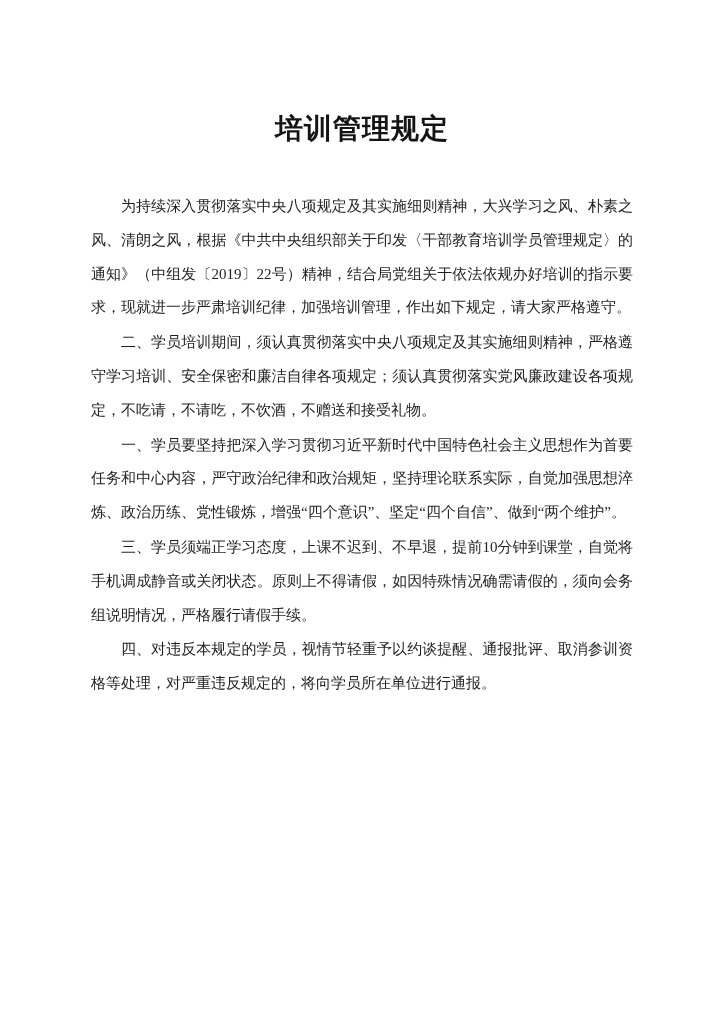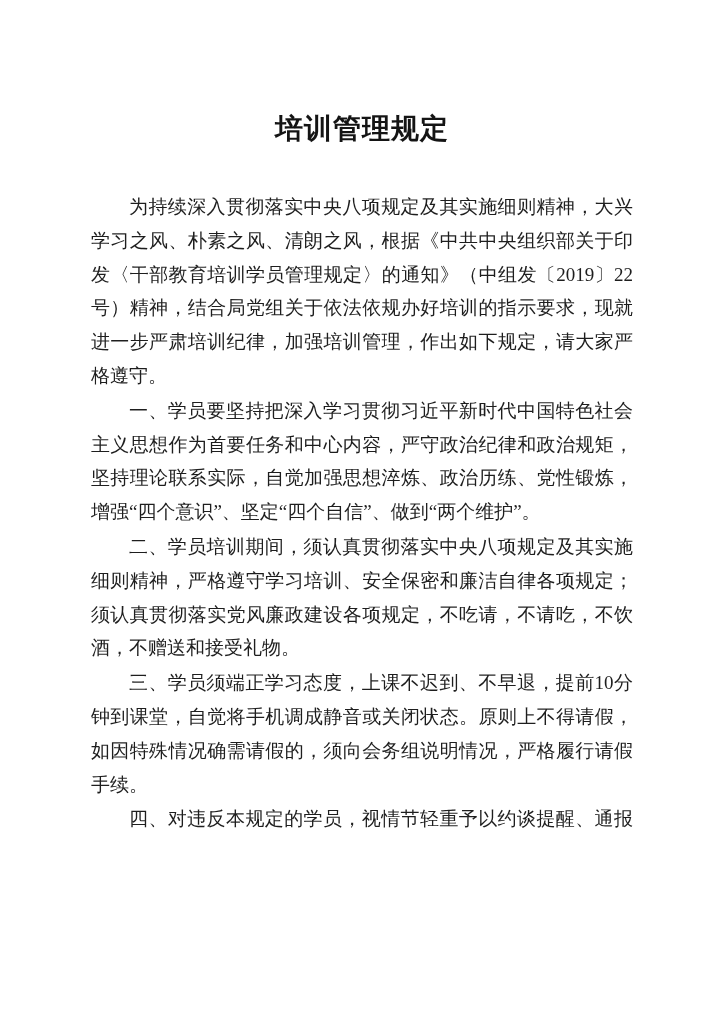--- a/index.html
+++ b/index.html
@@ -22,34 +22,34 @@
     font-weight: 700;
     font-size: 28px;
     line-height: 34px;
     letter-spacing: 1px;
     text-align: center;
     color: #141414;
   }
   .doc-body p {
     margin: 0 0 1px 0;
     font-family: "Liberation Serif", "DejaVu Serif", serif;
-    font-size: 19px;
+    font-size: 15px;
     line-height: 33.8px;
     color: #1e1e1e;
     text-align: justify;
     text-justify: inter-character;
     text-indent: 2em;
     word-break: break-all;
   }
 </style>
 </head>
 <body>
 
 <div class="page">
   <h1 class="doc-title">培训管理规定</h1>
   <div class="doc-body">
     <p>为持续深入贯彻落实中央八项规定及其实施细则精神，大兴学习之风、朴素之风、清朗之风，根据《中共中央组织部关于印发〈干部教育培训学员管理规定〉的通知》（中组发〔2019〕22号）精神，结合局党组关于依法依规办好培训的指示要求，现就进一步严肃培训纪律，加强培训管理，作出如下规定，请大家严格遵守。</p>
+    <p>二、学员培训期间，须认真贯彻落实中央八项规定及其实施细则精神，严格遵守学习培训、安全保密和廉洁自律各项规定；须认真贯彻落实党风廉政建设各项规定，不吃请，不请吃，不饮酒，不赠送和接受礼物。</p>
     <p>一、学员要坚持把深入学习贯彻习近平新时代中国特色社会主义思想作为首要任务和中心内容，严守政治纪律和政治规矩，坚持理论联系实际，自觉加强思想淬炼、政治历练、党性锻炼，增强“四个意识”、坚定“四个自信”、做到“两个维护”。</p>
-    <p>二、学员培训期间，须认真贯彻落实中央八项规定及其实施细则精神，严格遵守学习培训、安全保密和廉洁自律各项规定；须认真贯彻落实党风廉政建设各项规定，不吃请，不请吃，不饮酒，不赠送和接受礼物。</p>
     <p>三、学员须端正学习态度，上课不迟到、不早退，提前10分钟到课堂，自觉将手机调成静音或关闭状态。原则上不得请假，如因特殊情况确需请假的，须向会务组说明情况，严格履行请假手续。</p>
     <p>四、对违反本规定的学员，视情节轻重予以约谈提醒、通报批评、取消参训资格等处理，对严重违反规定的，将向学员所在单位进行通报。</p>
   </div>
 </div>
 
 </body></html>

